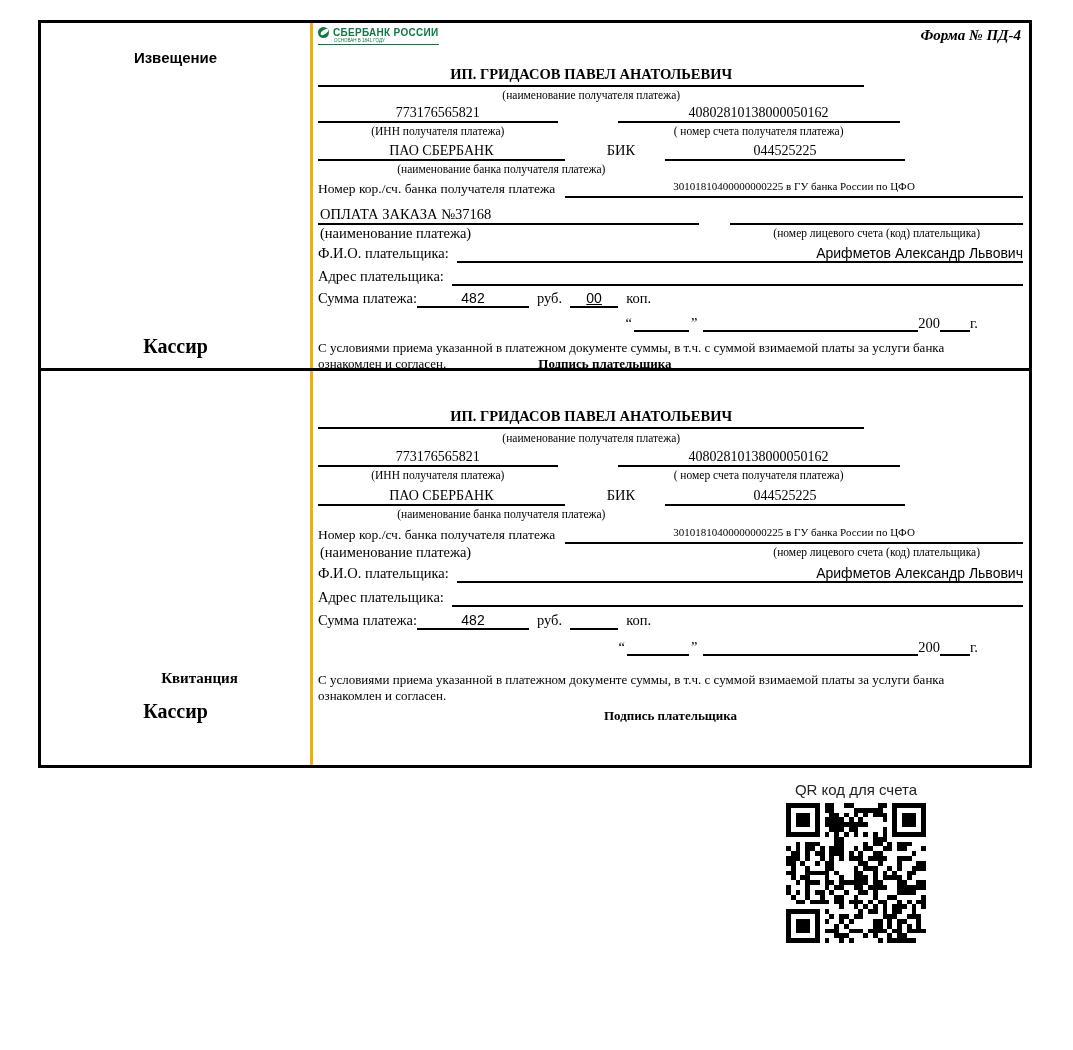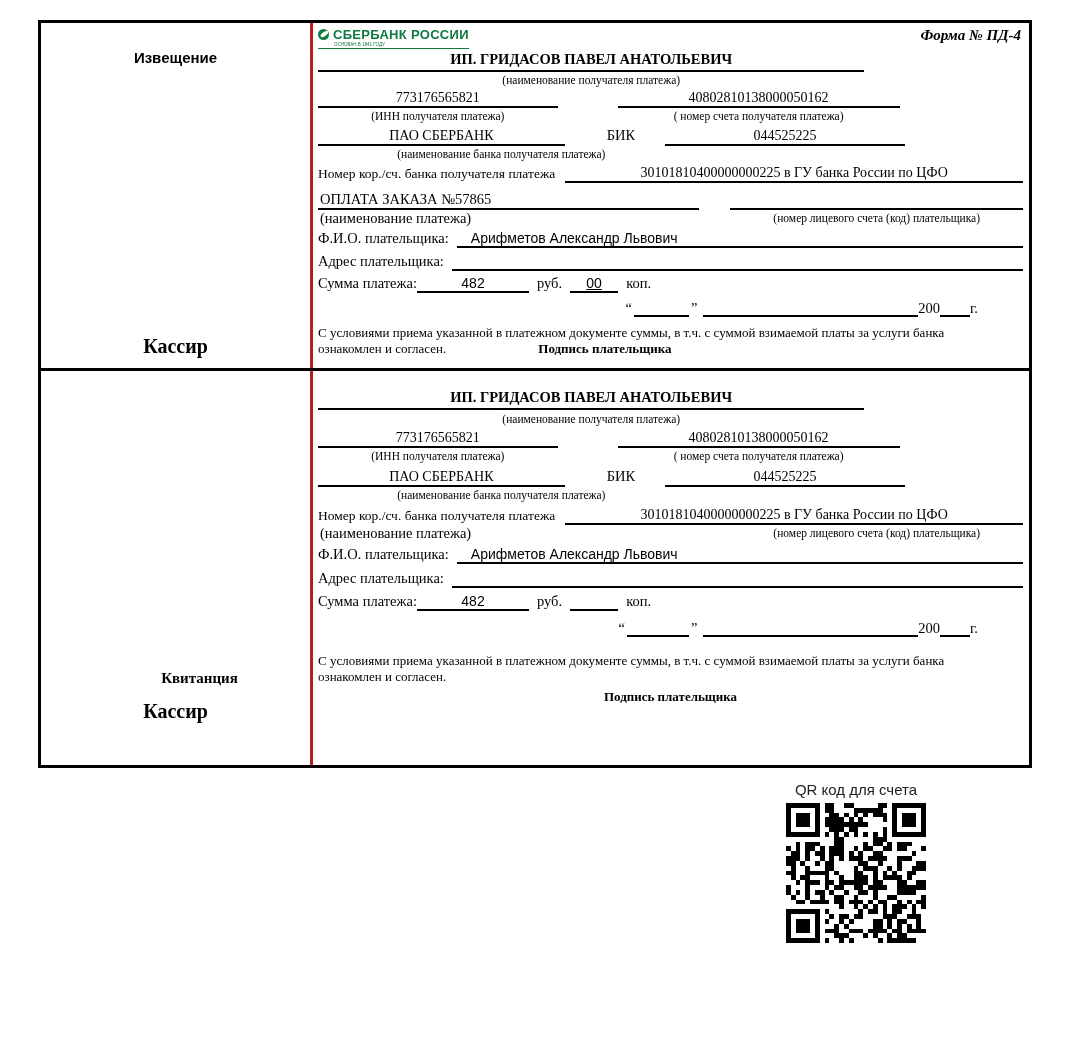--- a/index.html
+++ b/index.html
@@ -9,21 +9,21 @@
     font-family:"Liberation Serif","DejaVu Serif",serif; color:#000;
   }
   .form {
     position:absolute; left:38px; top:20px; width:994px; height:748px;
     border:3px solid #000; display:flex; flex-direction:column;
   }
   .section { display:flex; }
   .section.top { height:348px; border-bottom:3px solid #000; }
   .section.bottom { flex:1; }
   .stub {
-    width:272px; border-right:3px solid #b91c1c; position:relative;
+    width:272px; border-right:3px solid #eab308; position:relative;
     flex-shrink:0;
   }
   .stub-title-sans {
     position:absolute; top:26px; left:0; right:0; text-align:center;
     font-family:"Liberation Sans","DejaVu Sans",sans-serif; font-weight:bold; font-size:15px;
   }
   .stub-cashier { position:absolute; bottom:10px; left:0; right:0; text-align:center; font-weight:bold; font-size:20px; }
   .stub-receipt { position:absolute; bottom:78px; left:0; right:0; text-align:center; font-weight:bold; font-size:15px;padding-left:48px; }
   .content { flex:1; padding:0 6px 0 5px; display:flex; flex-direction:column; overflow:hidden; }
 
@@ -32,41 +32,41 @@
   .cap { font-size:11.5px; text-align:center; line-height:13px; }
   .serif14 { font-size:14px; }
   .val-sans { font-family:"Liberation Sans","DejaVu Sans",sans-serif; font-size:14px; }
 
   
   .logo-row { display:flex; justify-content:space-between; align-items:flex-start; margin-top:4px; }
   .sber { display:flex; flex-direction:column; border-bottom:1.5px solid #0d7a40; padding-bottom:1px; }
   .sber-line { display:flex; align-items:center; gap:4px; }
   .sber-icon { width:11px; height:11px; border-radius:50%; background:#0d7a40; position:relative; overflow:hidden; }
   .sber-icon::after { content:""; position:absolute; left:2px; top:3px; width:9px; height:4px; background:#fff; border-radius:50%; transform:rotate(-35deg); }
-  .sber-name { color:#0d7a40; font-family:"Liberation Sans","DejaVu Sans",sans-serif; font-weight:bold; font-size:13px; letter-spacing:0.3px; }
+  .sber-name { color:#0d7a40; font-family:"Liberation Sans","DejaVu Sans",sans-serif; font-weight:bold; font-size:10px; letter-spacing:0.3px; }
   .sber-tag { color:#0d7a40; font-family:"Liberation Sans","DejaVu Sans",sans-serif; font-size:4.5px; margin-left:16px; }
   .form-no { font-weight:bold; font-style:italic; font-size:15px; margin-right:2px;text-align:right; }
 
-  .name-wrap { width:77.5%; }
+  .name-wrap { width:77.5%;margin-top:19px; }
   .recipient { border-bottom:2px solid #000; text-align:center; font-weight:bold; font-size:14.5px; padding-bottom:2px; }
 
   .f-inn { width:34%; }
   .f-acct { width:40%; }
   .gap8 { width:8.5%; }
   .f-bank { width:35%; }
   .bik-lbl { font-size:14.5px; margin:0 30px 2px 42px; }
   .f-bik { width:34%;text-align:center; }
   .cap-halfleft { width:52%; }
   .corr-lbl { font-size:13.5px; white-space:nowrap; padding-bottom:1px; }
-  .f-corr { flex:1; margin-left:10px; font-size:14px; }
+  .f-corr { flex:1; margin-left:10px; font-size:11px; }
   .f-order { width:54%; text-align:left; padding-left:2px; font-size:14.5px; }
   .gap-ord { width:4.5%; }
   .f-pacct { flex:1; }
   .lbl-inline { font-size:14.5px; white-space:nowrap; padding-bottom:1px; }
-  .f-rest { flex:1; margin-left:8px; text-align:left; padding-left:14px; }
+  .f-rest { flex:1; margin-left:8px; text-align:right; padding-left:14px; }
   .f-sum { width:112px; }
   .f-kop { width:48px; }
   .kop-val { text-decoration:underline; }
   .unit { margin:0 8px 1px 8px; font-size:14.5px; }
   .date-row { justify-content:flex-end; margin-right:45px; font-size:14.5px; }
   .dq { margin:0 2px; }
   .f-day { width:55px; }
   .f-month { width:215px; margin-left:4px; }
   .f-yy { width:30px; }
   .terms { font-size:13px; line-height:16px; }
@@ -133,21 +133,21 @@
         <div class="row mt2">
           <div class="cap cap-halfleft">(наименование банка получателя платежа)</div>
         </div>
 
         <div class="row mt4">
           <div class="corr-lbl">Номер кор./сч. банка получателя платежа</div>
           <div class="field f-corr">30101810400000000225 в ГУ банка России по ЦФО</div>
         </div>
 
         <div class="row mt8">
-          <div class="field f-order">ОПЛАТА ЗАКАЗА №57865</div>
+          <div class="field f-order">ОПЛАТА ЗАКАЗА №37168</div>
           <div class="gap-ord"></div>
           <div class="field f-pacct"></div>
         </div>
         <div class="row mt2">
           <div class="cap f-order">(наименование платежа)</div>
           <div class="gap-ord"></div>
           <div class="cap f-pacct">(номер лицевого счета (код) плательщика)</div>
         </div>
 
         <div class="row mt5">

